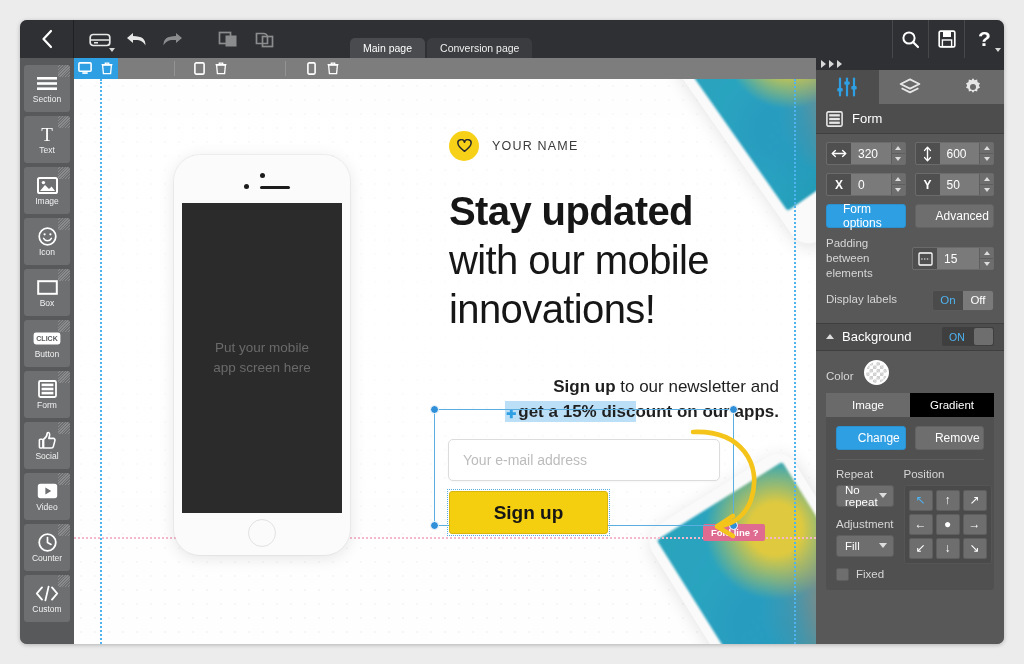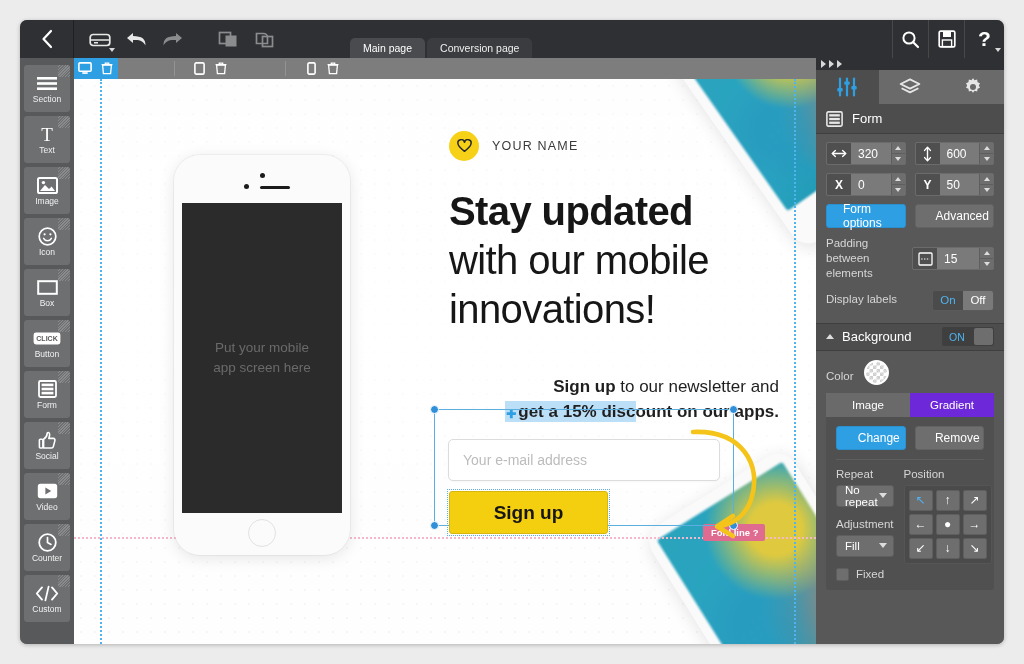--- a/index.html
+++ b/index.html
@@ -442,21 +442,21 @@
     cursor: pointer;
   }
   .imgbox {
     margin-top: 8px; background: #505050;
     border-radius: 3px; padding-bottom: 8px;
   }
   .ig-tabs { display: flex; height: 24px; }
   .ig-tab {
     flex: 1; display: flex; align-items: center; justify-content: center;
     font-size: 11.5px; color: #fff; cursor: pointer;
-    background: #6d28d9;
+    background: #000000;
   }
   .ig-tab.active { background: #6a6a6a; }
   .sel {
     height: 22px; background: #6e6e6e;
     border: 1px solid #5e5e5e; border-radius: 3px;
     display: flex; align-items: center;
     padding: 0 6px 0 8px;
     color: #fff; font-size: 11.5px;
     cursor: pointer;
   }

